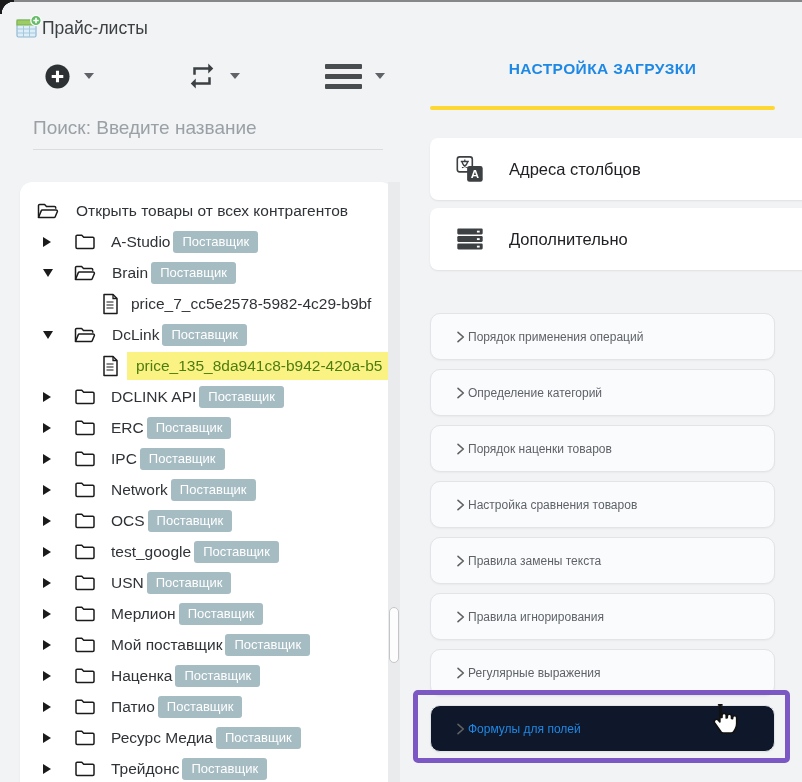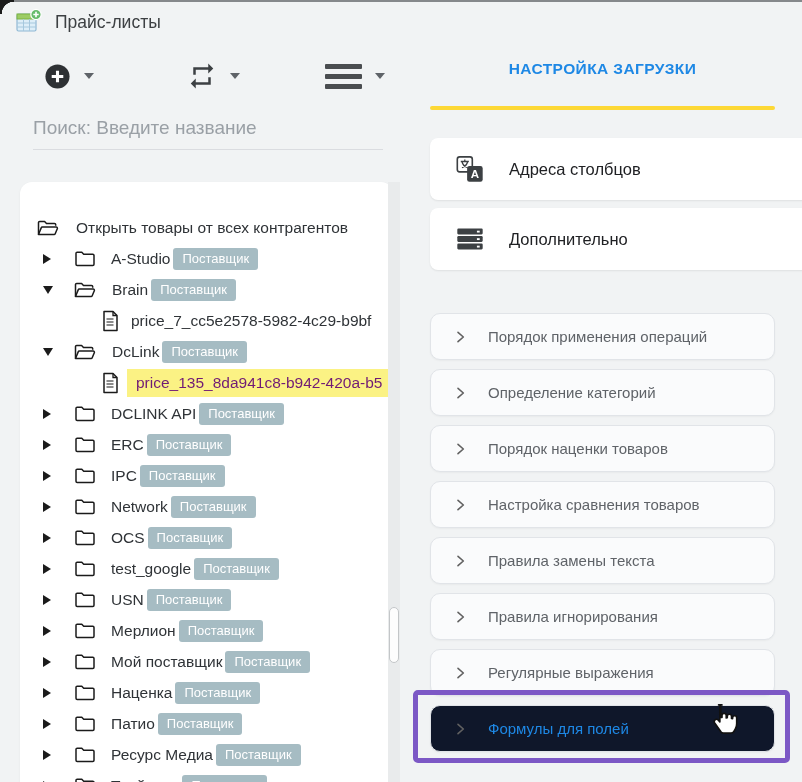--- a/index.html
+++ b/index.html
@@ -5,40 +5,40 @@
   * { margin:0; padding:0; box-sizing:border-box; }
   html,body { width:802px; height:782px; overflow:hidden;
     font-family:"Liberation Sans", sans-serif; background:#f1f3f4; position:relative; }
 
   
   .top-edge { position:absolute; top:0; left:0; width:802px; height:2px; background:#85888b; z-index:50; }
   .win-corner { position:absolute; top:0; left:0; width:14px; height:14px; z-index:51;
     background:radial-gradient(circle at 14px 14px, transparent 12px, #1b1b1b 12.5px); }
 
   
-  .app-header { position:absolute; left:14px; top:8px; display:flex; align-items:center; gap:13px; }
+  .app-header { position:absolute; left:14px; top:14px; display:flex; align-items:center; gap:0; }
   .app-title { font-size:17.5px; color:#3d4043; }
 
   .toolbar { position:absolute; left:44px; top:61px; height:30px; display:flex; align-items:center; }
   .tool-group { display:flex; align-items:center; }
   .caret { width:0; height:0; border-left:5px solid transparent; border-right:5px solid transparent;
     border-top:6px solid #5f6368; margin-left:13px; }
   .plus-circle { width:27px; height:27px; }
   .repeat-svg { width:30px; height:30px; margin-left:93px; }
   .hamburger { display:flex; flex-direction:column; gap:5px; margin-left:85px; }
   .hamburger div { width:37px; height:5px; background:#4a4d50; border-radius:1px; }
 
   .search-input { position:absolute; left:33px; top:106px; width:350px; height:44px;
     border:none; outline:none; background:transparent; font-size:19px; color:#3d4043;
     border-bottom:1px solid #dadce0; font-family:"Liberation Sans", sans-serif; }
   .search-input::placeholder { color:#9aa0a6; }
 
   
   .tree-card { position:absolute; left:20px; top:182px; width:373px; height:600px;
-    background:#ffffff; border-radius:12px 12px 0 0; overflow:hidden; padding-top:30px;
+    background:#ffffff; border-radius:12px 12px 0 0; overflow:hidden; padding-top:13px;
     box-shadow:0 1px 3px rgba(0,0,0,.05); }
 
   .tree-row { height:31px; display:flex; align-items:center; white-space:nowrap; cursor:pointer; }
   .tree-row .label { font-size:15.5px; color:#2f3337; }
   .lvl0 { padding-left:16px; }
   .lvl1 { padding-left:23px; }
   .lvl2 { padding-left:81px; }
 
   .arrow { width:0; height:0; display:none; }
   .arrow.a-right { display:block; border-top:5.5px solid transparent; border-bottom:5.5px solid transparent;
@@ -51,21 +51,21 @@
 
   .ticon { display:flex; align-items:center; }
   .ticon svg { display:none; }
   .ic-folder-open .i-folder-open { display:block; }
   .ic-folder .i-folder { display:block; }
   .ic-file .i-file { display:block; }
 
   .badge { margin-left:3px; background:var(--badge,#a6bcc3); color:#fff; font-size:13px;
     padding:3px 9px 4px 9px; border-radius:3px; }
 
-  .label.hl { background:var(--hl,#fbf284); padding:5px 9px; margin-left:-4px; flex:1 0 auto; color:#701a75; }
+  .label.hl { background:var(--hl,#fbf284); padding:5px 9px; margin-left:-4px; flex:1 0 auto; color:#4d7c0f; }
 
   
   .scroll-track { position:absolute; left:388px; top:182px; width:12px; height:600px; background:#e9ebec; }
   .scroll-thumb { position:absolute; left:1px; top:425px; width:10px; height:56px;
     background:#fdfdfd; border:1px solid #c3c6c8; border-radius:6px; }
 
   
   .settings-title { position:absolute; left:430px; top:60px; width:345px; text-align:center;
     font-size:15.5px; font-weight:bold; letter-spacing:.4px; color:var(--accent,#1e88e5); }
   .title-underline { position:absolute; left:430px; top:106px; width:345px; height:4px;
@@ -76,21 +76,21 @@
     padding-left:25px; cursor:pointer; }
   .big-card .bc-label { font-size:16.5px; color:#202124; margin-left:24px; }
   .card-0 { top:138px; }
   .card-1 { top:208px; }
 
   .accordion { position:absolute; left:430px; top:313px; width:345px; }
   .acc-item { height:47px; margin-bottom:9px; background:#fafbfc; border:1px solid #e1e4e8;
     border-radius:10px; display:flex; align-items:center; padding-left:21px; cursor:pointer;
     box-shadow:0 1px 2px rgba(0,0,0,.04); }
   .acc-item .chev { display:flex; align-items:center; }
-  .acc-item .acc-label { font-size:15px; color:#5f6368; margin-left:20px; }
+  .acc-item .acc-label { font-size:12px; color:#5f6368; }
   .acc-item.active { background:#0f172a; }
   .acc-item.active .acc-label { color:var(--accent,#1e88e5); }
 
   .purple-box { position:absolute; left:413px; top:690px; width:377px; height:73px;
     border:5px solid var(--purple,#7c58c5); border-radius:5px; pointer-events:none; }
 
   .cursor-hand { position:absolute; left:706px; top:700px; width:36px; height:38px; pointer-events:none; }
 </style>
 </head>
 <body>

